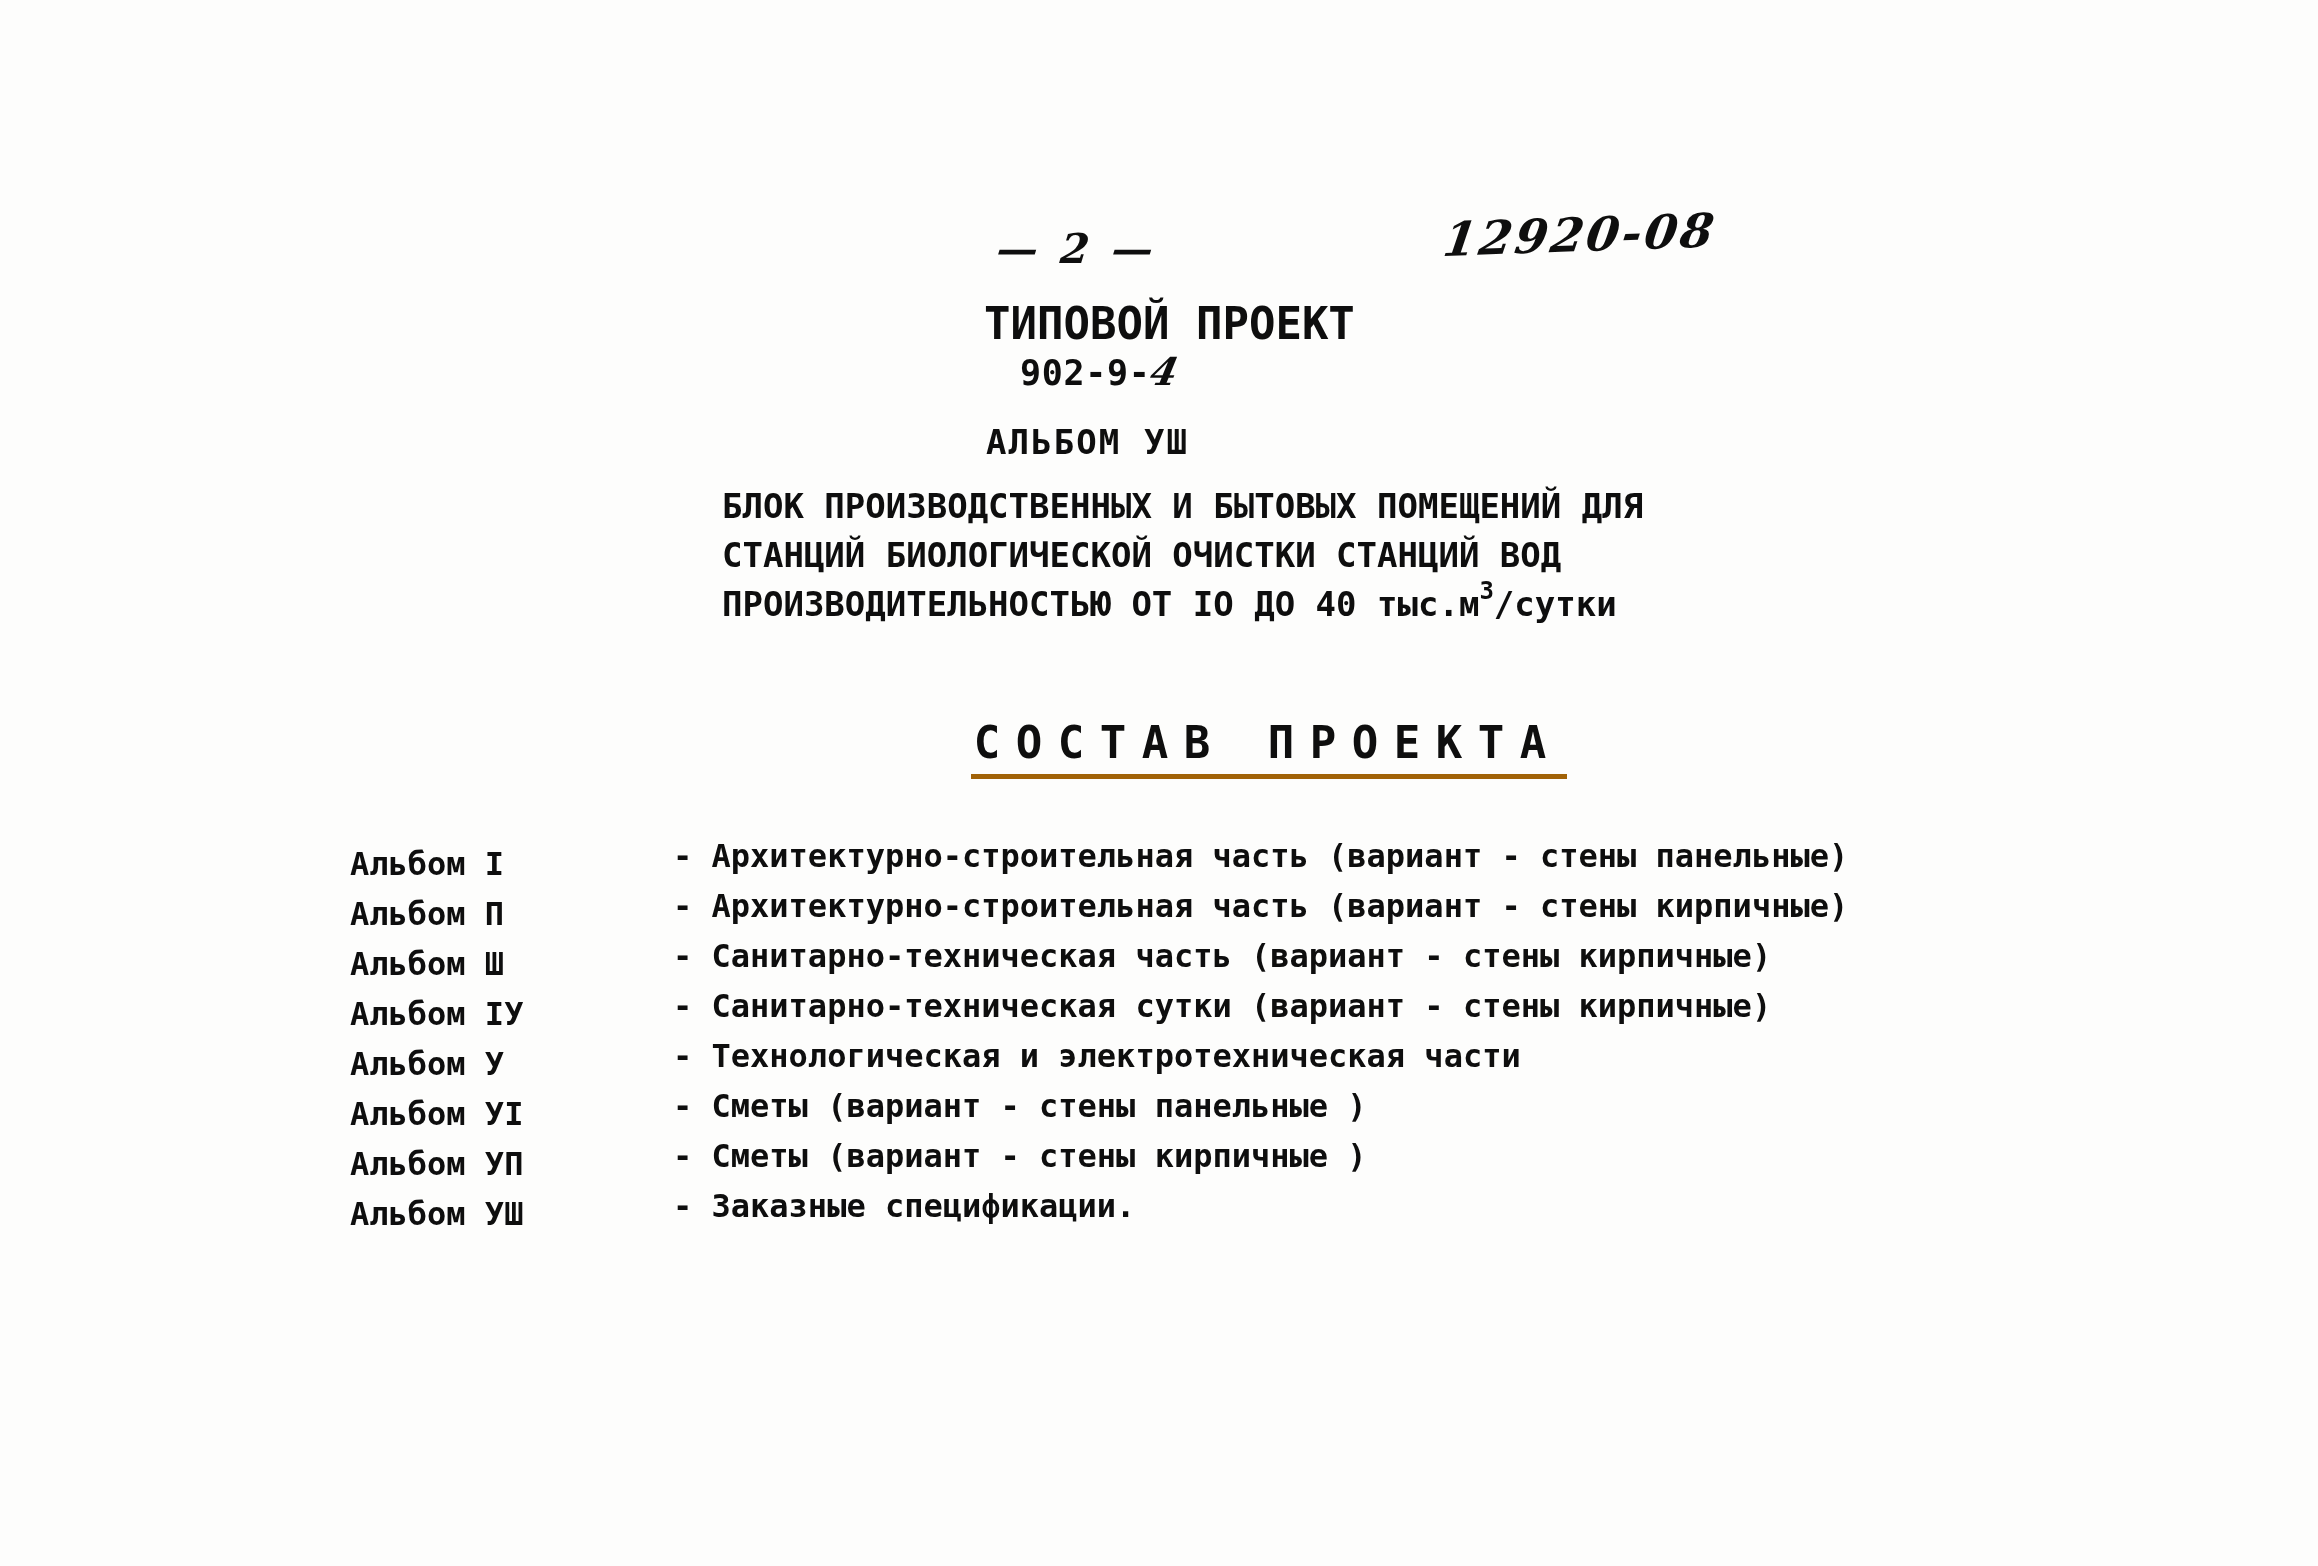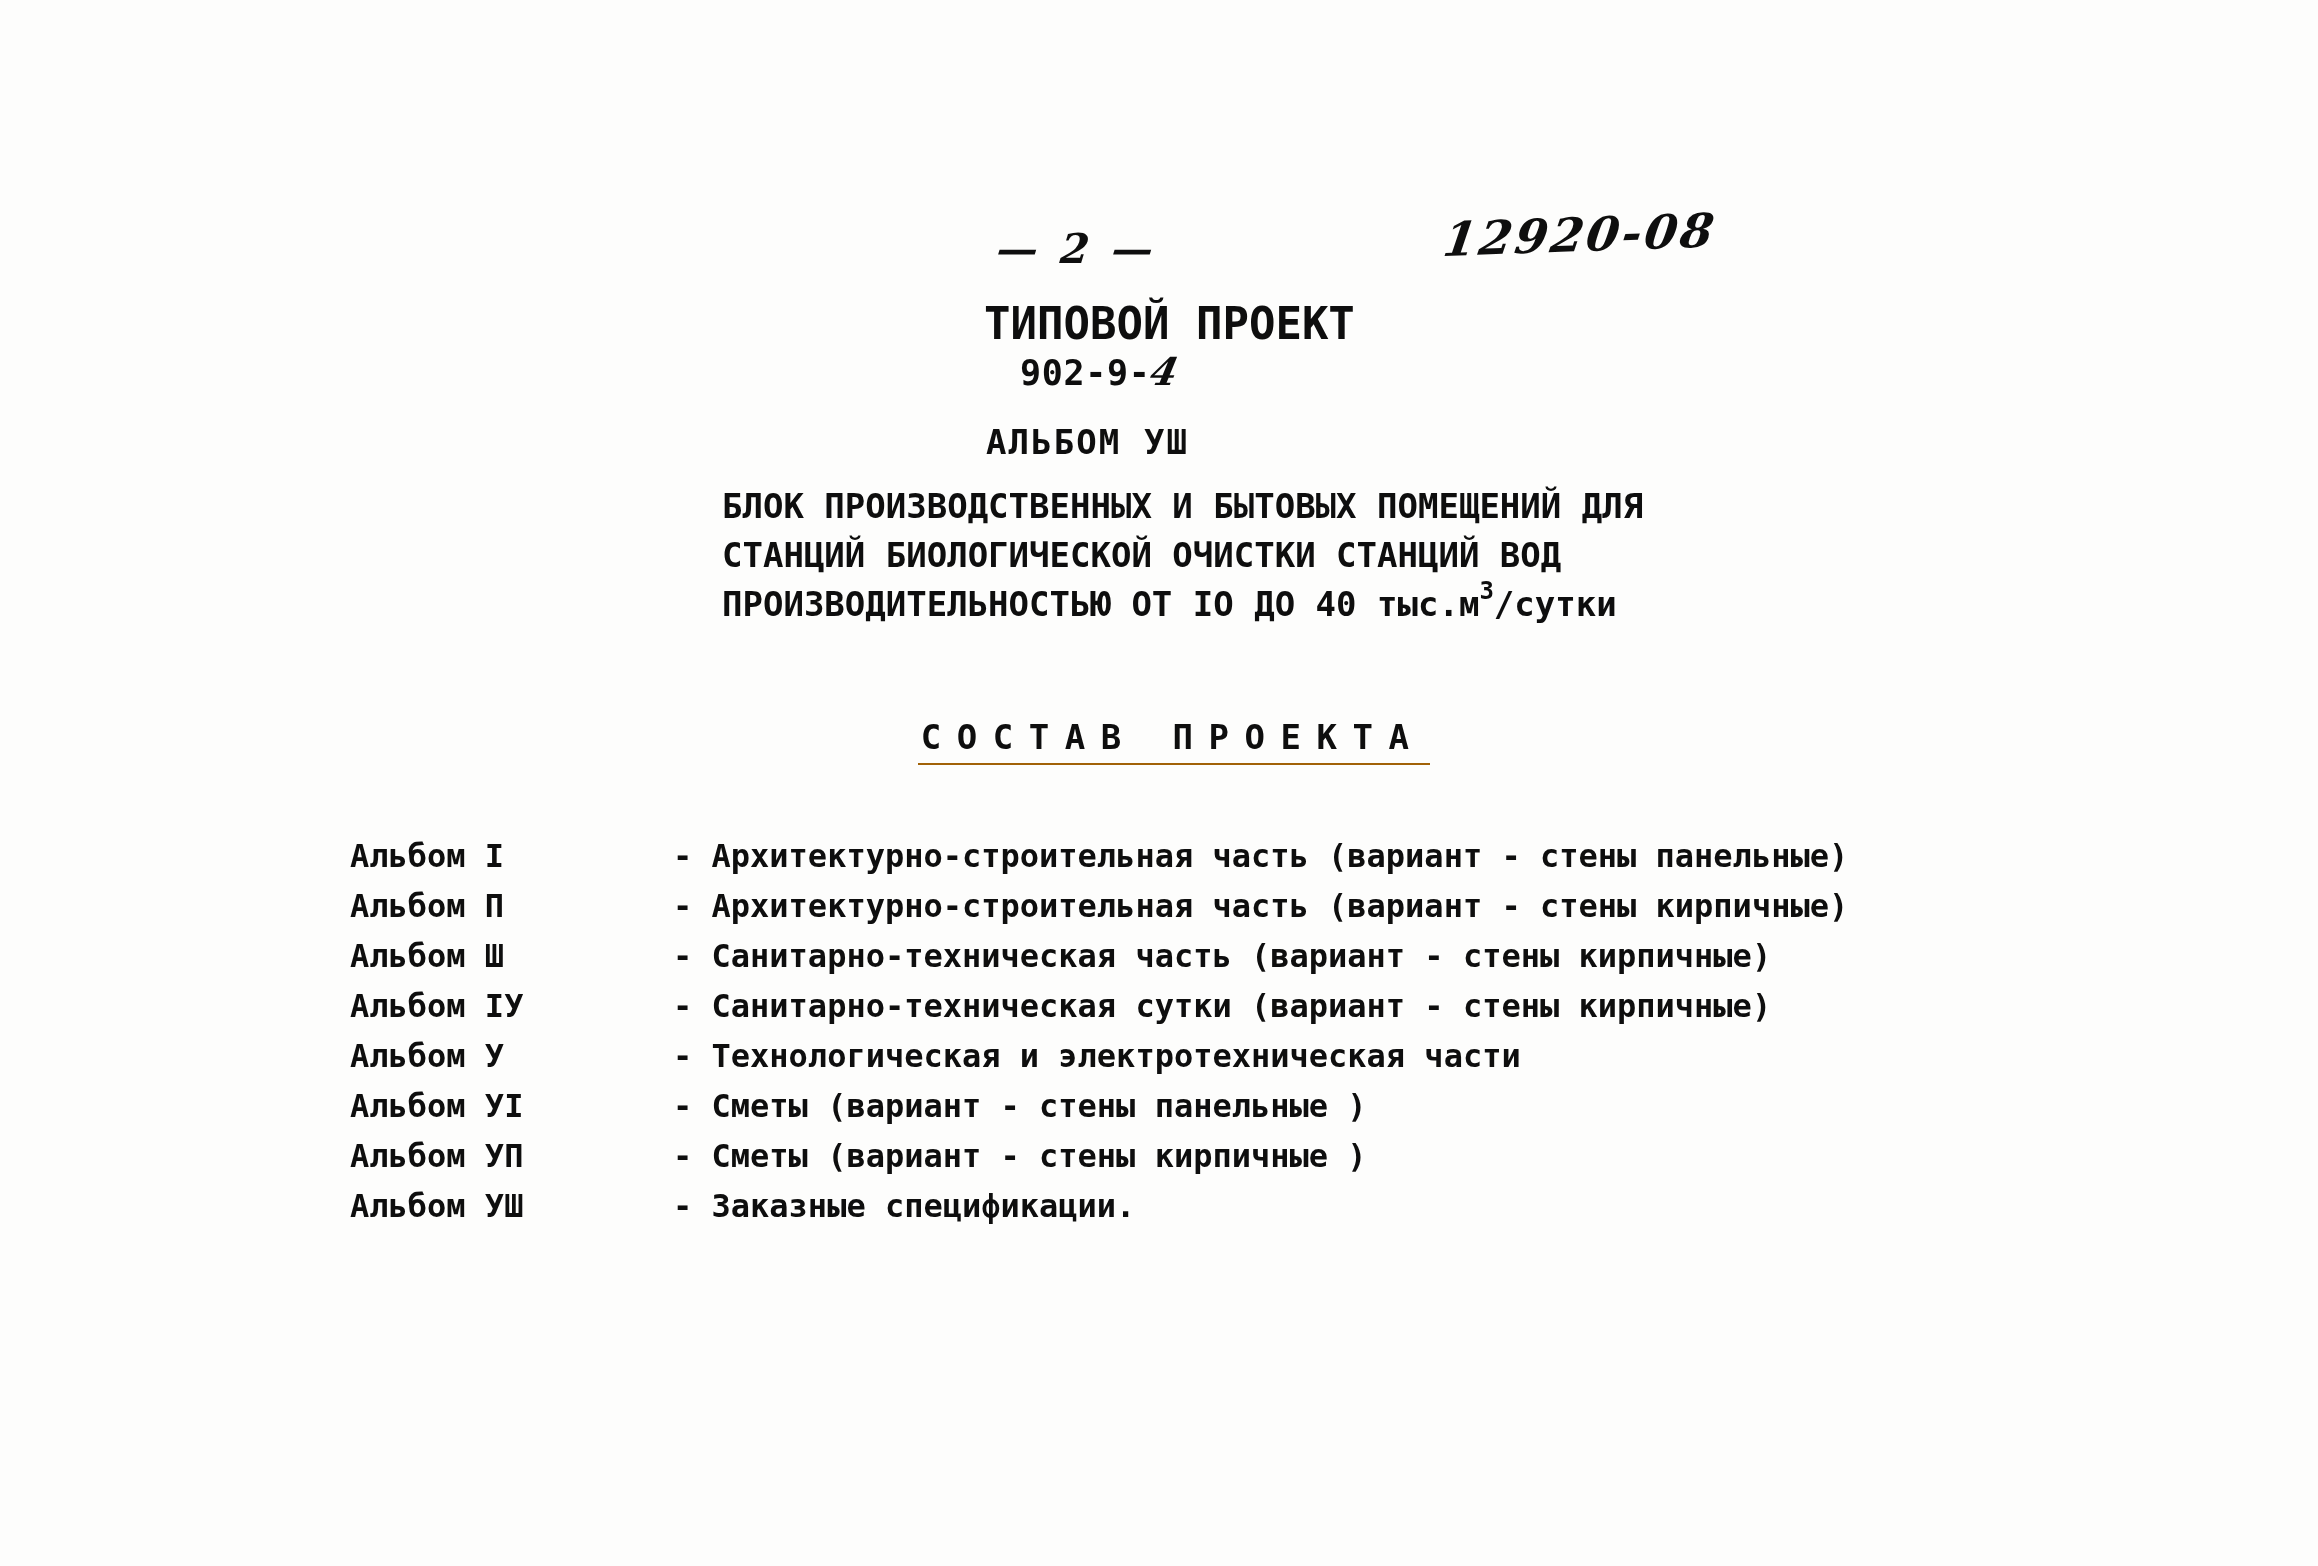--- a/index.html
+++ b/index.html
@@ -78,43 +78,43 @@
     line-height: 49px;
     white-space: nowrap;
   }
   .main-title sup {
     font-size: 24px;
     line-height: 0;
     vertical-align: 17px;
   }
   .section-heading {
     position: absolute;
-    left: 918px;
+    left: 971px;
     top: 717px;
-    font-size: 34px;
+    font-size: 44px;
     letter-spacing: 15.5px;
     padding: 0 5.6px 5.6px 2.8px;
-    border-bottom: 2px solid #a16207;
+    border-bottom: 5px solid #a16207;
     white-space: nowrap;
   }
   .albums {
     position: absolute;
     left: 350px;
     top: 837px;
     font-size: 32px;
   }
   .album-row {
     position: relative;
     height: 50px;
     white-space: nowrap;
   }
   .album-label {
     position: absolute;
     left: 0;
-    top: 0;
+    top: 8px;
   }
   .album-desc {
     position: absolute;
     left: 277px;
     top: 0;
     margin-left: 46px;
   }
 </style>
 </head>
 <body>

